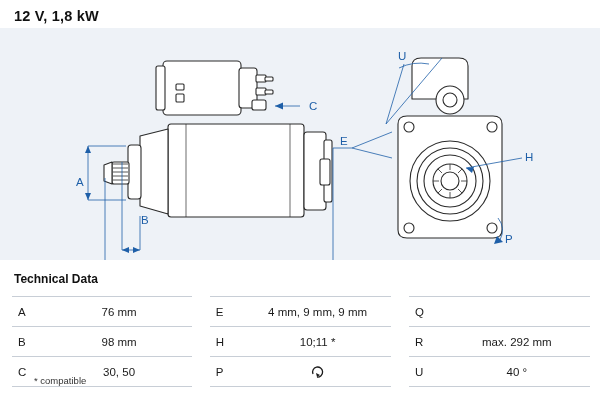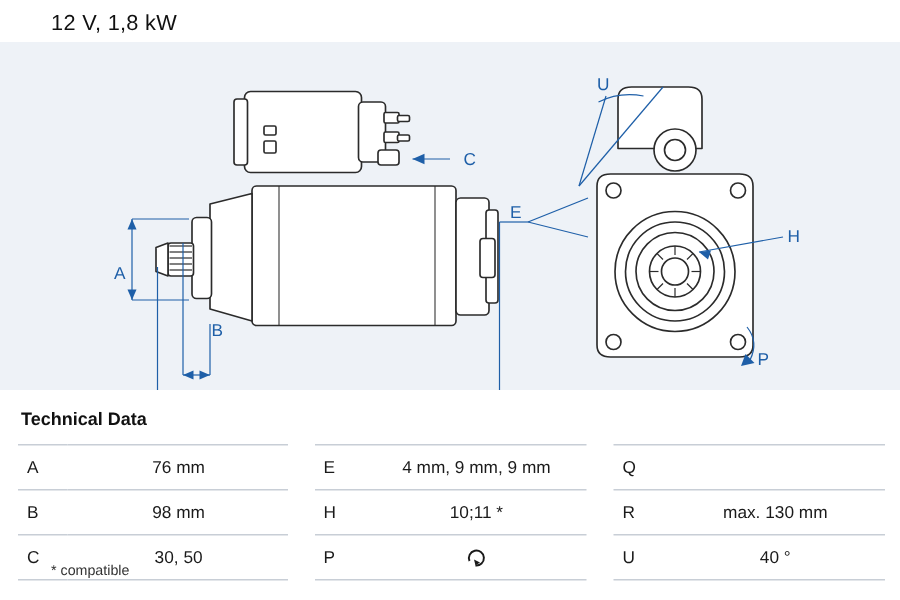--- a/index.html
+++ b/index.html
@@ -19,24 +19,23 @@
     position: relative;
     width: 600px;
     height: 400px;
   }
   
   .title {
     position: absolute;
     left: 14px;
     top: 8px;
     font-size: 14.5px;
-    font-weight: normal;
+    font-weight: bold;
     letter-spacing: 0.2px;
     color: #111;
-    margin-left: 20px;
   }
   
   .drawing {
     position: absolute;
     left: 0;
     top: 28px;
     width: 600px;
     height: 232px;
     background: #eef2f7;
   }
@@ -249,21 +248,21 @@
         <td class="val"></td>
       </tr>
       <tr>
         <td class="key">B</td>
         <td class="val">98 mm</td>
         <td class="spacer"></td>
         <td class="key">H</td>
         <td class="val">10;11 *</td>
         <td class="spacer"></td>
         <td class="key">R</td>
-        <td class="val">max. 130 mm</td>
+        <td class="val">max. 292 mm</td>
       </tr>
       <tr>
         <td class="key">C</td>
         <td class="val">30, 50</td>
         <td class="spacer"></td>
         <td class="key">P</td>
         <td class="val">
           <span class="icon-p">
             <svg width="16" height="14" viewBox="0 0 16 14">
               <path d="M3 9 a5 5 0 1 1 4 3" fill="none" stroke="#1a1a1a" stroke-width="1.3"></path>

